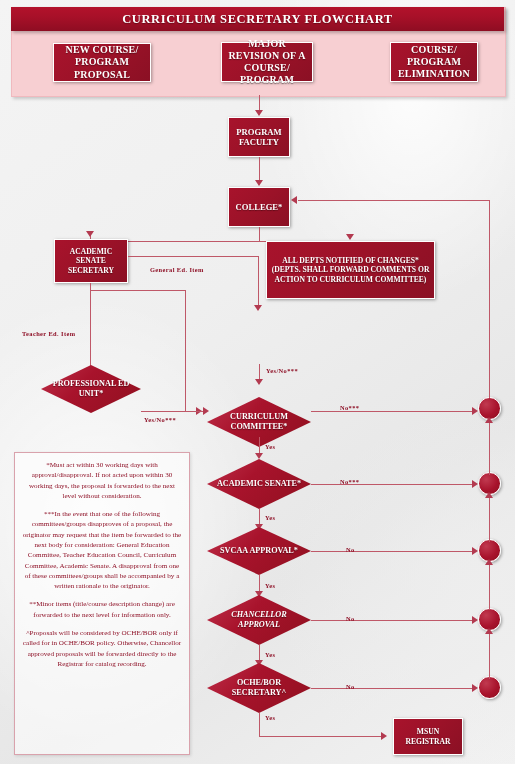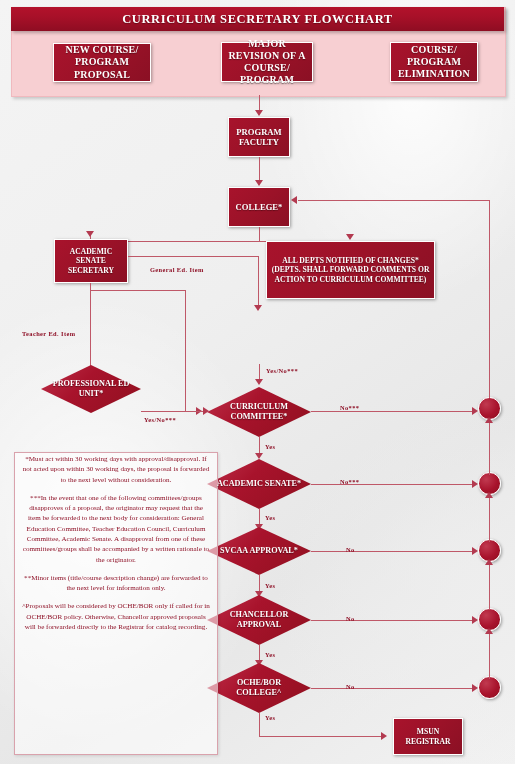--- a/index.html
+++ b/index.html
@@ -91,26 +91,26 @@
   .arw.up{border-left:4px solid transparent;border-right:4px solid transparent;border-bottom:6px solid #b33a50;}
 
   
   .elbl{
     position:absolute;color:#8e1026;font-weight:bold;font-size:6.4px;
     letter-spacing:.4px;white-space:nowrap;
   }
 
   
   .legend{
-    position:absolute;left:14px;top:452px;width:204px;height:303px;
+    position:absolute;left:14px;top:452px;width:176px;height:303px;
     background:rgba(255,255,255,.55);
     border:1px solid #d9a2ac;
     box-shadow:1px 1px 3px rgba(0,0,0,.12);
     box-sizing:border-box;
-    padding:1px 7px;
+    padding:7px 7px;
     color:#8e1026;
     font-size:7.1px;
     line-height:1.45;
     text-align:center;
   }
   .legend p{margin:0 0 8px 0;}
   .legend p:last-child{margin-bottom:16px;}
 </style>
 </head>
 <body>
@@ -165,21 +165,21 @@
   <div class="elbl" style="left:266px;top:367px;">Yes/No***</div>
 
   <div class="dia" style="left:41px;top:365px;width:100px;height:48px;">
     <span class="shape"></span>
     <span class="lbl">PROFESSIONAL ED UNIT*</span>
   </div>
   <div class="ln lnh" style="left:141px;top:411px;width:66px;"></div>
   <div class="arw right" style="left:203px;top:407px;"></div>
   <div class="elbl" style="left:144px;top:416px;">Yes/No***</div>
 
-  <div class="dia" style="left:207px;top:387px;width:104px;height:50px;">
+  <div class="dia" style="left:207px;top:397px;width:104px;height:50px;">
     <span class="shape"></span>
     <span class="lbl">CURRICULUM COMMITTEE*</span>
   </div>
   <div class="ln lnh" style="left:311px;top:411px;width:165px;"></div>
   <div class="arw right" style="left:472px;top:407px;"></div>
   <div class="elbl" style="left:340px;top:404px;">No***</div>
 
   <div class="ln lnv" style="left:259px;top:437px;height:20px;"></div>
   <div class="arw down" style="left:255px;top:453px;"></div>
   <div class="elbl" style="left:265px;top:443px;">Yes</div>
@@ -201,35 +201,35 @@
     <span class="lbl">SVCAA APPROVAL*</span>
   </div>
   <div class="ln lnh" style="left:311px;top:551px;width:165px;"></div>
   <div class="arw right" style="left:472px;top:547px;"></div>
   <div class="elbl" style="left:346px;top:546px;">No</div>
 
   <div class="ln lnv" style="left:259px;top:575px;height:19px;"></div>
   <div class="arw down" style="left:255px;top:591px;"></div>
   <div class="elbl" style="left:265px;top:582px;">Yes</div>
 
-  <div class="dia" style="left:207px;top:595px;width:104px;height:50px;">
+  <div class="dia" style="left:207px;top:595px;width:104px;height:50px;font-style:italic;">
     <span class="shape"></span>
     <span class="lbl">CHANCELLOR APPROVAL</span>
   </div>
   <div class="ln lnh" style="left:311px;top:620px;width:165px;"></div>
   <div class="arw right" style="left:472px;top:616px;"></div>
   <div class="elbl" style="left:346px;top:615px;">No</div>
 
   <div class="ln lnv" style="left:259px;top:645px;height:18px;"></div>
   <div class="arw down" style="left:255px;top:660px;"></div>
   <div class="elbl" style="left:265px;top:651px;">Yes</div>
 
   <div class="dia" style="left:207px;top:663px;width:104px;height:50px;">
     <span class="shape"></span>
-    <span class="lbl">OCHE/BOR COLLEGE^</span>
+    <span class="lbl">OCHE/BOR SECRETARY^</span>
   </div>
   <div class="ln lnh" style="left:311px;top:688px;width:165px;"></div>
   <div class="arw right" style="left:472px;top:684px;"></div>
   <div class="elbl" style="left:346px;top:683px;">No</div>
 
   <div class="ln lnv" style="left:259px;top:713px;height:23px;"></div>
   <div class="ln lnh" style="left:259px;top:736px;width:125px;"></div>
   <div class="arw right" style="left:381px;top:732px;"></div>
   <div class="elbl" style="left:265px;top:714px;">Yes</div>
 

